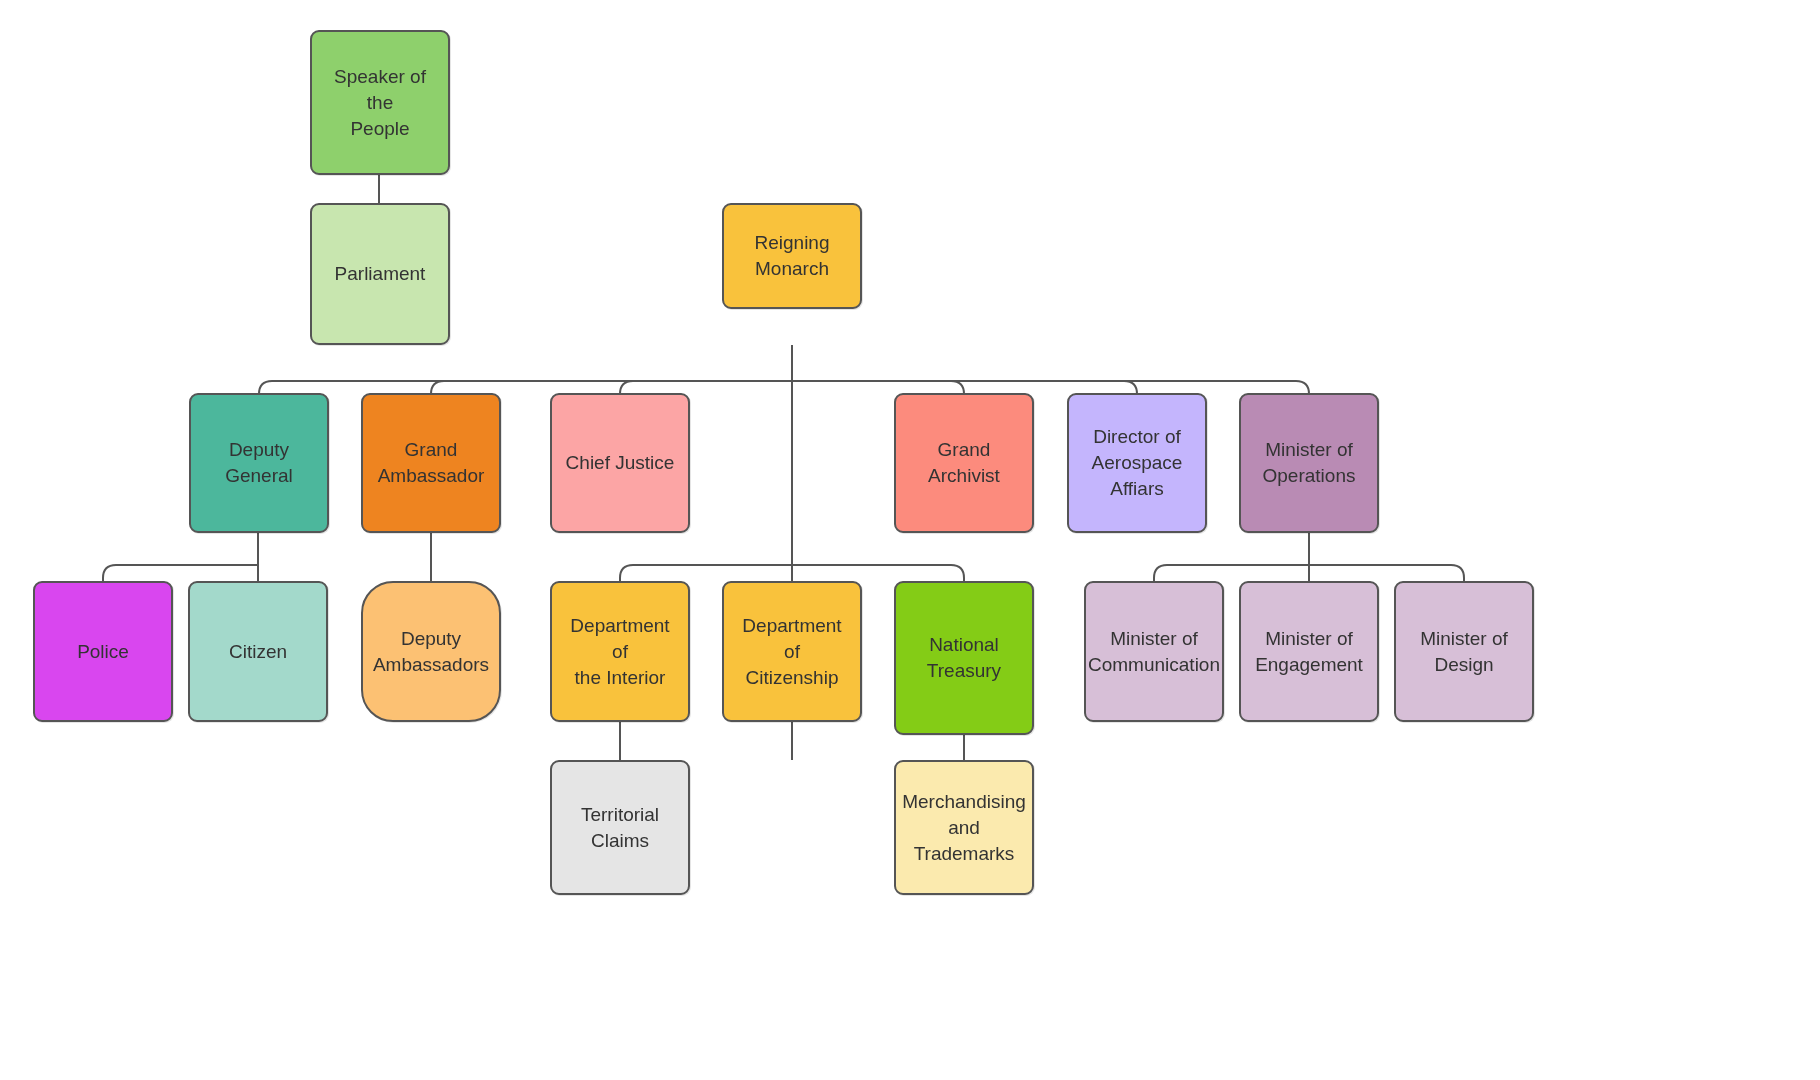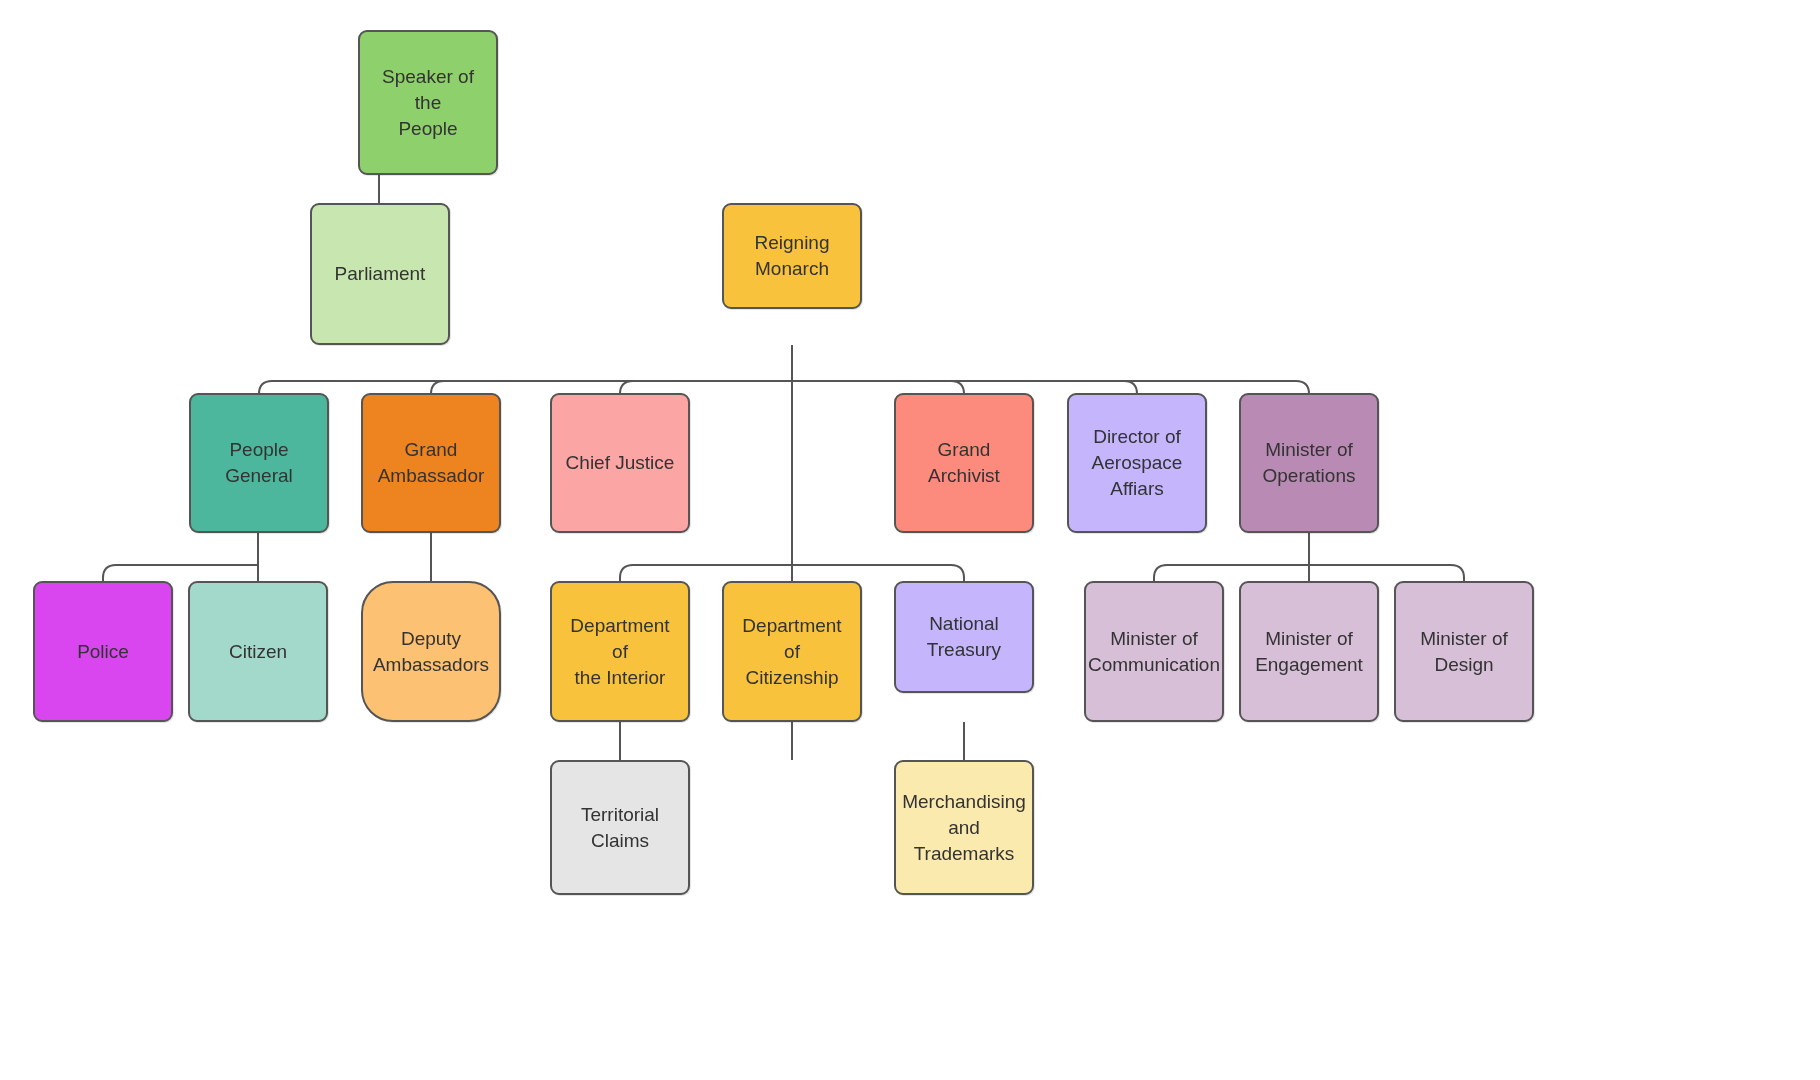--- a/index.html
+++ b/index.html
@@ -90,36 +90,36 @@
       <path d="M 1309,565 L 1451,565 Q 1464,565 1464,578 L 1464,582"></path>
 
       <path d="M 620,722 L 620,760"></path>
       <path d="M 792,722 L 792,760"></path>
       <path d="M 964,722 L 964,760"></path>
     </g>
   </svg>
 
   <div id="node-layer">
 
-    <div class="node" style="left:310px; top:30px; width:140px; height:145px; background:#8ED06C;margin-left:48px;">
+    <div class="node" style="left:310px; top:30px; width:140px; height:145px; background:#8ED06C;">
       <span class="label">Speaker of the
 People</span>
     </div>
 
     <div class="node" style="left:310px; top:203px; width:140px; height:142px; background:#C8E6AF;">
       <span class="label">Parliament</span>
     </div>
 
     <div class="node" style="left:722px; top:203px; width:140px; height:106px; background:#F9C23C;">
       <span class="label">Reigning
 Monarch</span>
     </div>
 
     <div class="node" style="left:189px; top:393px; width:140px; height:140px; background:#4CB79C;">
-      <span class="label">People General</span>
+      <span class="label">Deputy General</span>
     </div>
 
     <div class="node" style="left:361px; top:393px; width:140px; height:140px; background:#EE8420;">
       <span class="label">Grand
 Ambassador</span>
     </div>
 
     <div class="node" style="left:550px; top:393px; width:140px; height:140px; background:#fca5a5;">
       <span class="label">Chief Justice</span>
     </div>
@@ -156,21 +156,21 @@
     <div class="node" style="left:550px; top:581px; width:140px; height:141px; background:#F9C23C;">
       <span class="label">Department of
 the Interior</span>
     </div>
 
     <div class="node" style="left:722px; top:581px; width:140px; height:141px; background:#F9C23C;">
       <span class="label">Department of
 Citizenship</span>
     </div>
 
-    <div class="node" style="left:894px; top:581px; width:140px; height:112px; background:#c4b5fd;">
+    <div class="node" style="left:894px; top:581px; width:140px; height:154px; background:#84cc16;">
       <span class="label">National
 Treasury</span>
     </div>
 
     <div class="node" style="left:1084px; top:581px; width:140px; height:141px; background:#D7BFD7;">
       <span class="label">Minister of
 Communication</span>
     </div>
 
     <div class="node" style="left:1239px; top:581px; width:140px; height:141px; background:#D7BFD7;">

